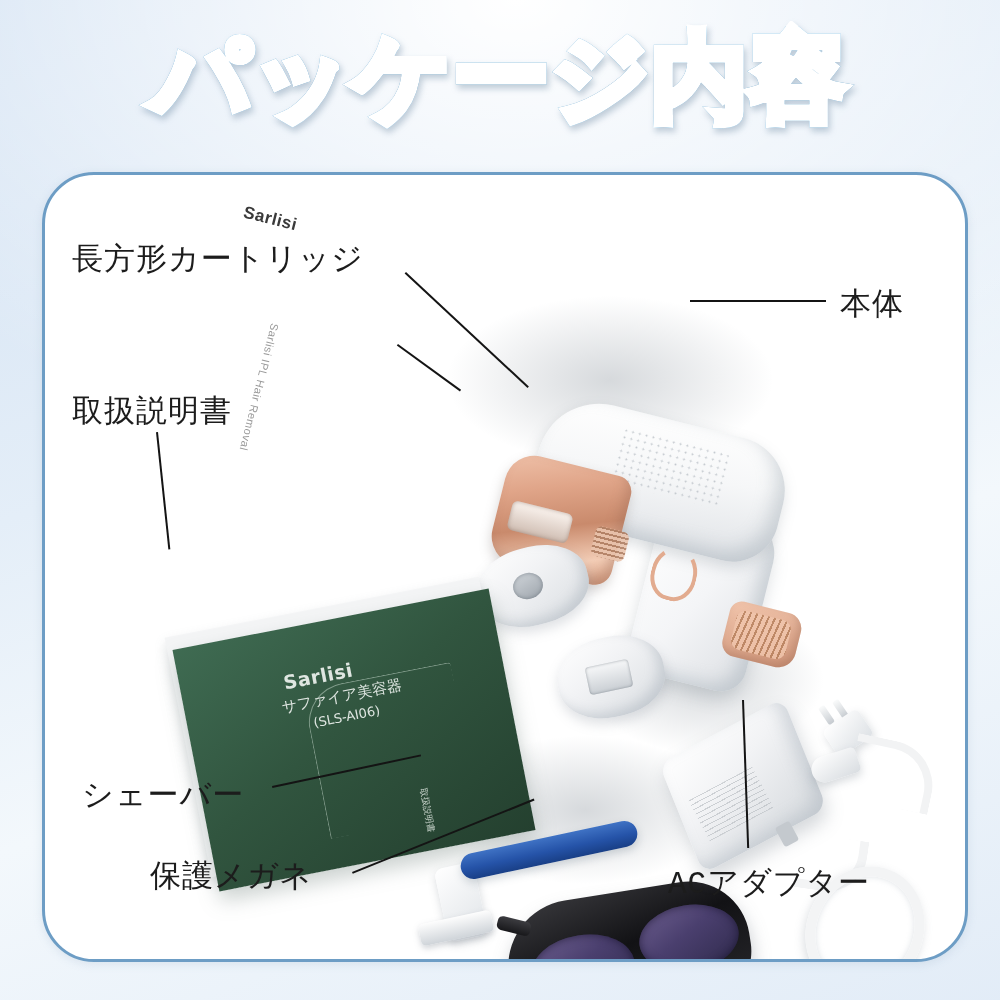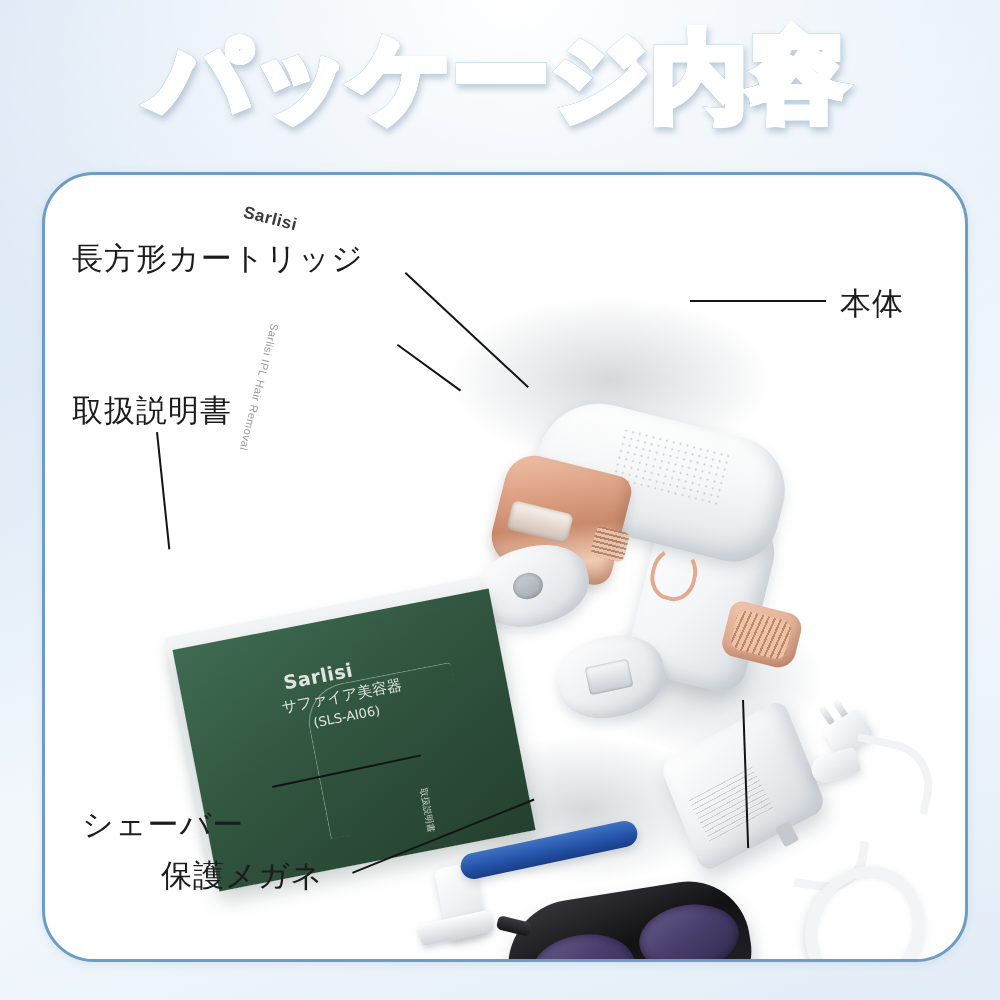--- a/index.html
+++ b/index.html
@@ -39,22 +39,22 @@
   
   .lab{
     position:absolute;color:#1c1c1c;white-space:nowrap;
     font-family:Liberation Mono, monospace;
     font-size:31px;letter-spacing:1px;
   }
   #lab-rect{left:72px;top:238px;}
   #lab-round{left:72px;top:308px;}
   #lab-manual{left:72px;top:390px;}
   #lab-body{left:840px;top:283px;}
-  #lab-shaver{left:82px;top:804px;}
-  #lab-goggles{left:161px;top:855px;text-align:right;}
+  #lab-shaver{left:82px;top:774px;}
+  #lab-goggles{left:150px;top:855px;text-align:right;}
   #lab-ac{left:668px;top:862px;}
   
   .lead{position:absolute;background:#141414;transform-origin:0 0;height:2px;}
   
   .sh{position:absolute;border-radius:50%;background:radial-gradient(ellipse at 50% 50%, rgba(120,130,140,.30), rgba(120,130,140,0) 70%);}
   
   #dev{position:absolute;left:430px;top:236px;width:420px;height:280px;}
   #dev-body{
     position:absolute;left:60px;top:8px;width:250px;height:124px;
     background:linear-gradient(175deg,#ffffff 0%,#f6f7f8 45%,#dfe2e6 100%);
@@ -291,14 +291,15 @@
   <div class="lead" style="left:690px;top:300px;width:136px;"></div>
   <div class="lead" style="left:272px;top:786px;width:152px;transform:rotate(-12deg);"></div>
   <div class="lead" style="left:352px;top:872px;width:196px;transform:rotate(-22deg);"></div>
   <div class="lead" style="left:744px;top:700px;width:148px;transform:rotate(88deg);"></div>
 
   <div class="lab" id="lab-rect">長方形カートリッジ</div>
   <div class="lab" id="lab-manual">取扱説明書</div>
   <div class="lab" id="lab-body">本体</div>
   <div class="lab" id="lab-shaver">シェーバー</div>
   <div class="lab" id="lab-goggles">保護メガネ</div>
+  <div class="lab" id="lab-ac">ACアダプター</div>
 
 </div>
 
 </body></html>

